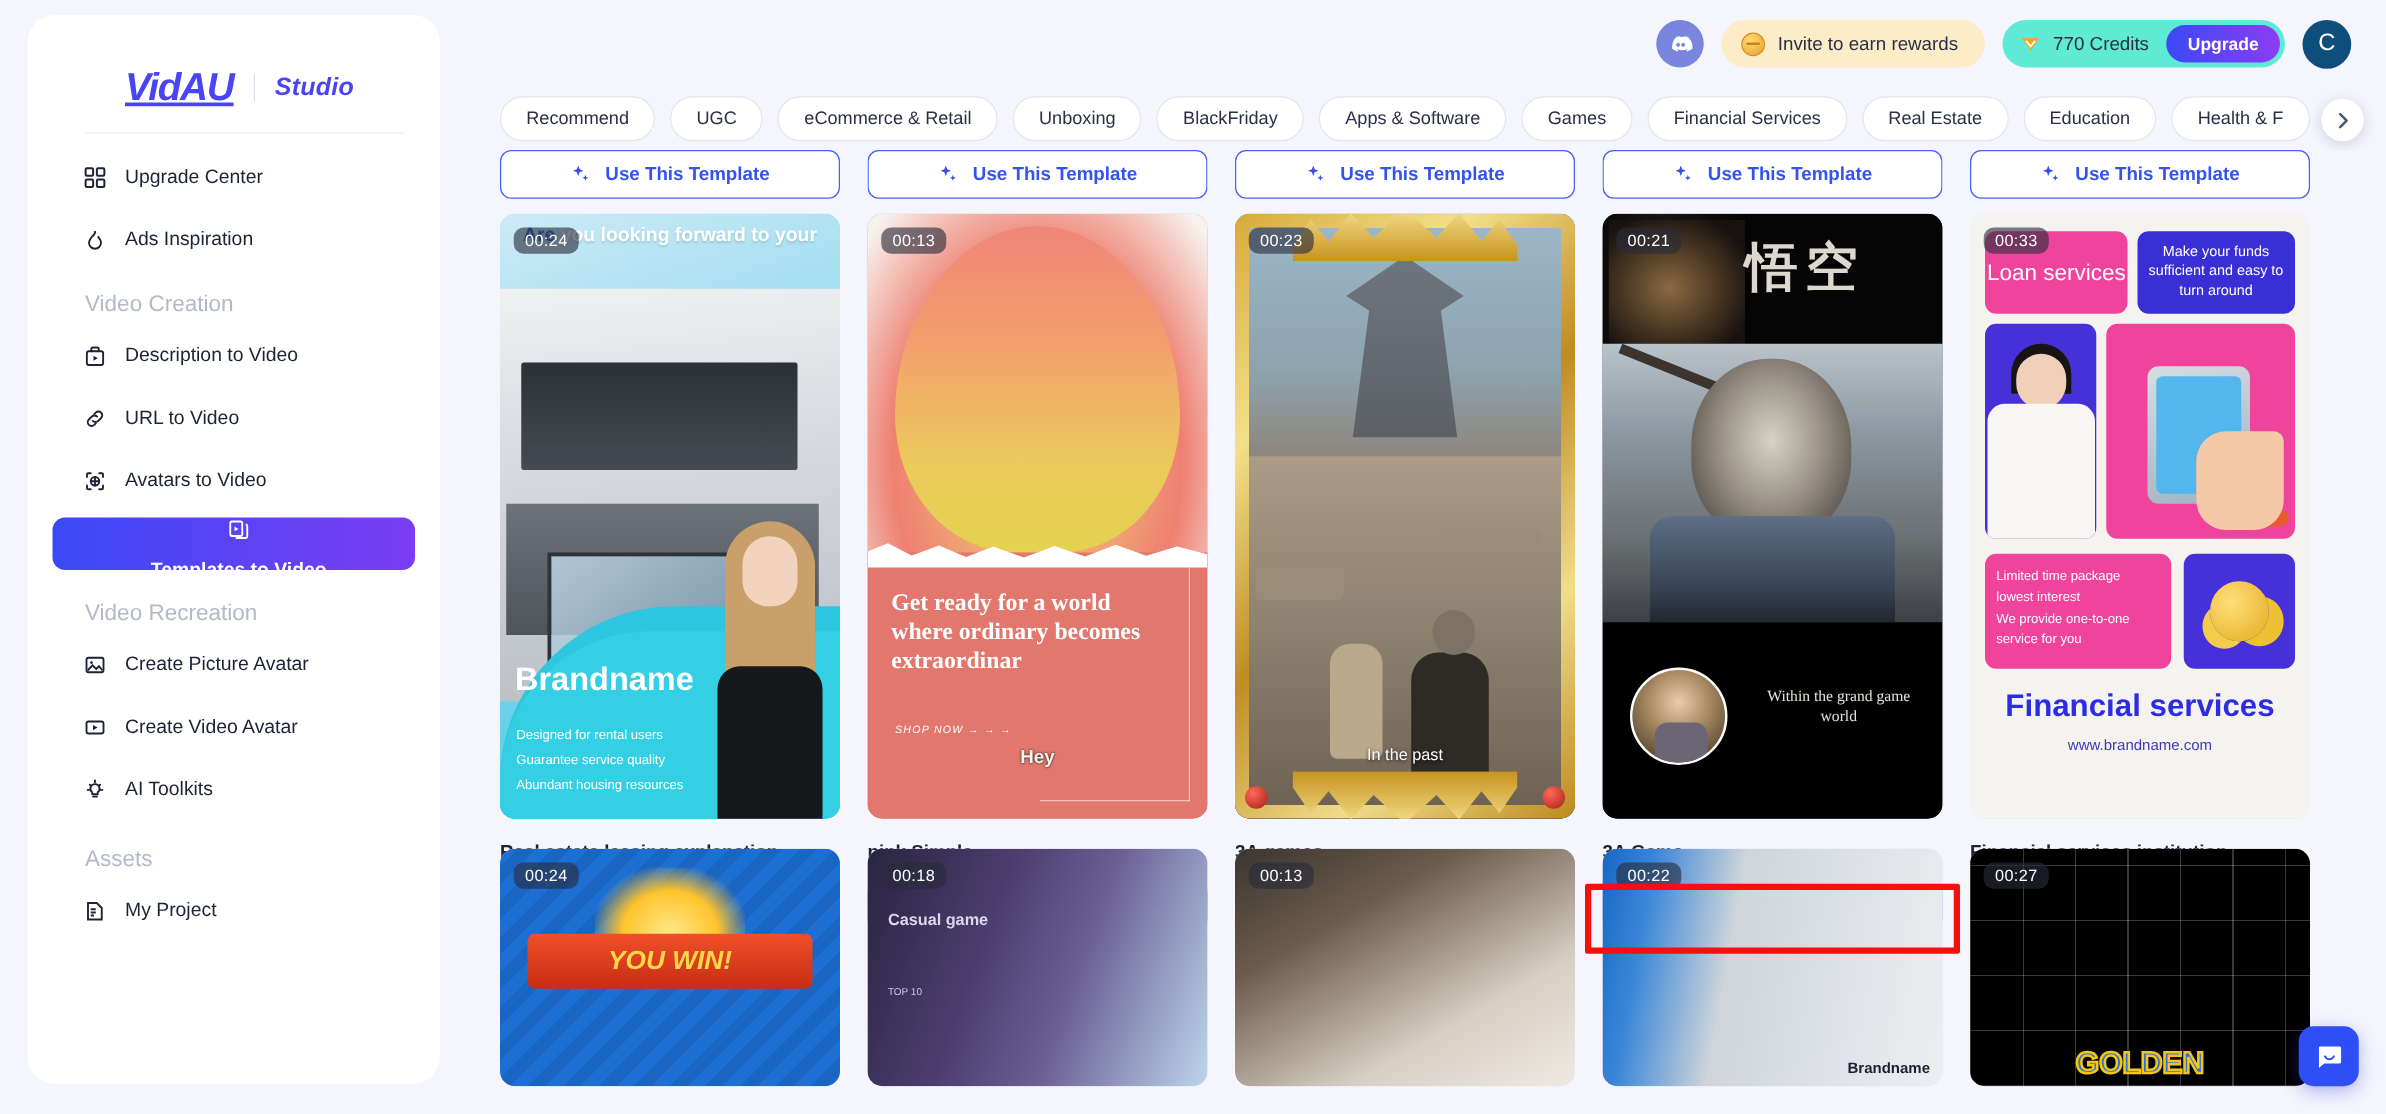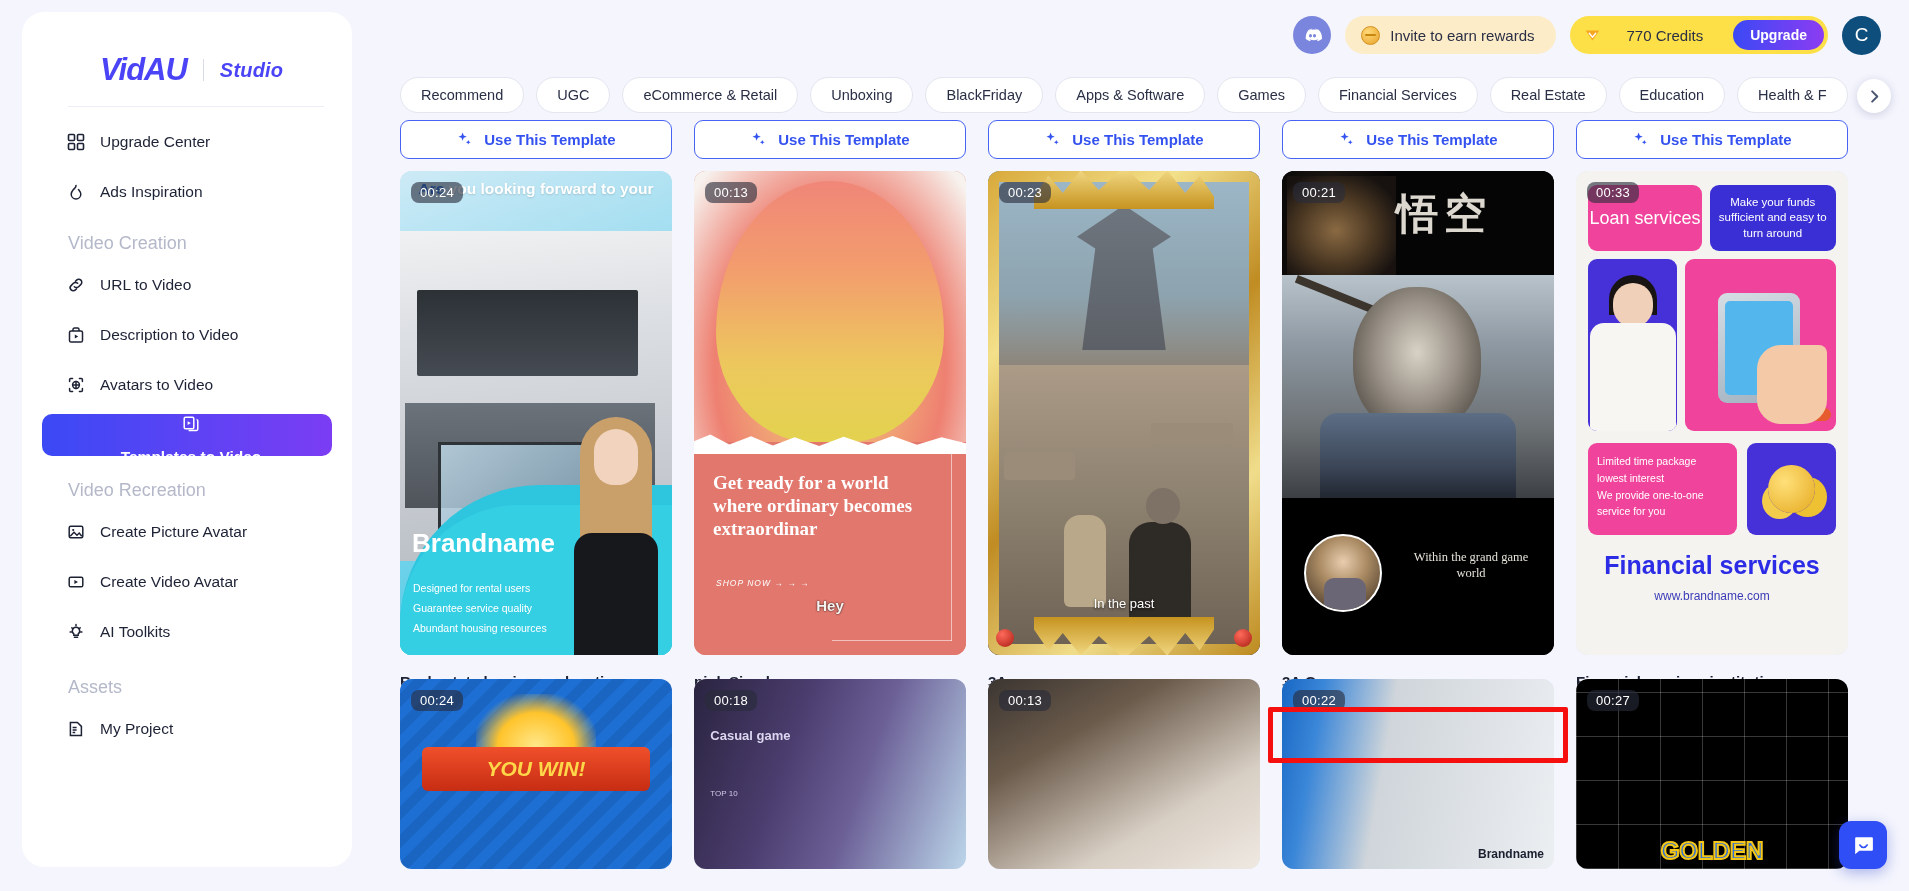--- a/index.html
+++ b/index.html
@@ -20,21 +20,21 @@
     border-radius: 22px 22px 22px 22px;
     padding: 0;
   }
   .brand {
     display: flex; align-items: center; gap: 16px;
     padding: 36px 0 0 78px;
     height: 80px;
   }
   .brand-logo {
     font-size: 31px; font-weight: 900; font-style: italic;
-    letter-spacing: -1px; color: #4b44f6;
+    letter-spacing: -1px; color: #4b44f6; text-decoration: underline;
   }
   .brand-sep { width: 1px; height: 22px; background: #d9dbe6; }
   .brand-sub {
     font-size: 20px; font-weight: 700; font-style: italic;
     color: #4b44f6; letter-spacing: .2px;
   }
   .brand-rule {
     margin: 14px 28px 0 46px; height: 1px; background: #eceef5;
   }
   .nav { padding: 14px 20px 0 20px; }
@@ -79,23 +79,23 @@
   .coin {
     width: 19px; height: 19px; border-radius: 50%;
     background: radial-gradient(circle at 35% 30%, #ffd978, #e8a22a);
     border: 1px solid #d38f1c; position: relative; flex: 0 0 19px;
   }
   .coin::after {
     content:''; position:absolute; left:3px; right:3px; top:7px; height:2px;
     background:#c8860f; border-radius:1px;
   }
   .credits-pill {
-    display: flex; align-items: center; gap: 25px;
+    display: flex; align-items: center; gap: 9px;
     height: 38px; padding: 0 4px 0 14px;
-    background: #fde047; border-radius: 19px;
+    background: #5eead4; border-radius: 19px;
     color: #2a2f45; font-size: 15px; white-space: nowrap;
     cursor: pointer;
   }
   .gem { width: 17px; height: 17px; flex: 0 0 17px; }
   .upgrade-btn {
     height: 30px; padding: 0 17px; margin-left: 5px;
     background: linear-gradient(90deg,#3b49f5 0%, #8c3cf2 100%);
     border-radius: 15px; color: #fff; font-size: 14px; font-weight: 700;
     display: flex; align-items: center; cursor: pointer; border: none;
     font-family: "Liberation Sans", sans-serif;
@@ -372,37 +372,37 @@
             <path d="M9 1.8c.6 2.6-1.3 3.3-2.6 4.8C5 8.3 4.2 9.6 4.2 11.2A4.8 4.8 0 0 0 9 16a4.8 4.8 0 0 0 4.8-4.8c0-2.3-1.5-3.6-2.6-5.1"></path>
           </svg>
         </span>
         <span>Ads Inspiration</span>
       </div>
 
       <div class="nav-group">Video Creation</div>
 
       <div class="nav-item">
         <span class="nav-ico">
-          <svg width="18" height="18" viewBox="0 0 18 18" fill="none" stroke="#1d2235" stroke-width="1.5" stroke-linecap="round">
-            <path d="M7.3 10.7a3 3 0 0 0 4.3 0l2.3-2.3a3 3 0 1 0-4.3-4.3L8.4 5.3"></path>
-            <path d="M10.7 7.3a3 3 0 0 0-4.3 0L4.1 9.6a3 3 0 1 0 4.3 4.3l1.2-1.2"></path>
-          </svg>
-        </span>
-        <span>URL to Video</span>
-      </div>
-
-      <div class="nav-item">
-        <span class="nav-ico">
           <svg width="18" height="18" viewBox="0 0 18 18" fill="none" stroke="#1d2235" stroke-width="1.5">
             <rect x="2.5" y="5" width="13" height="11" rx="1.6"></rect>
             <path d="M6 5V3.4A1.4 1.4 0 0 1 7.4 2h3.2A1.4 1.4 0 0 1 12 3.4V5"></path>
             <path d="M7.8 8.6l3.4 2-3.4 2z" fill="#1d2235" stroke="none"></path>
           </svg>
         </span>
         <span>Description to Video</span>
+      </div>
+
+      <div class="nav-item">
+        <span class="nav-ico">
+          <svg width="18" height="18" viewBox="0 0 18 18" fill="none" stroke="#1d2235" stroke-width="1.5" stroke-linecap="round">
+            <path d="M7.3 10.7a3 3 0 0 0 4.3 0l2.3-2.3a3 3 0 1 0-4.3-4.3L8.4 5.3"></path>
+            <path d="M10.7 7.3a3 3 0 0 0-4.3 0L4.1 9.6a3 3 0 1 0 4.3 4.3l1.2-1.2"></path>
+          </svg>
+        </span>
+        <span>URL to Video</span>
       </div>
 
       <div class="nav-item">
         <span class="nav-ico">
           <svg width="18" height="18" viewBox="0 0 18 18" fill="none" stroke="#1d2235" stroke-width="1.5" stroke-linecap="round">
             <path d="M2.6 5.6V3.6a1 1 0 0 1 1-1h2M15.4 5.6V3.6a1 1 0 0 0-1-1h-2M2.6 12.4v2a1 1 0 0 0 1 1h2M15.4 12.4v2a1 1 0 0 1-1 1h-2"></path>
             <circle cx="9" cy="9" r="3.4"></circle>
               <path d="M9 5.6v6.8M5.6 9h6.8"></path>
           </svg>
         </span>

